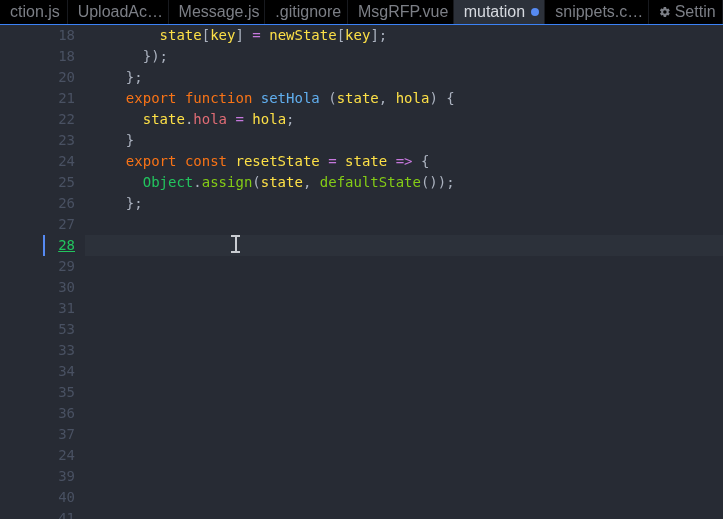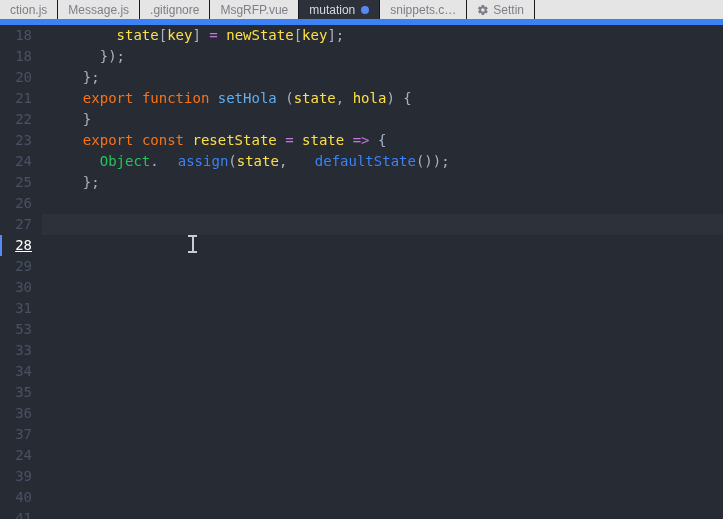--- a/index.html
+++ b/index.html
@@ -1,54 +1,57 @@
 <!DOCTYPE html>
 <html><head>
 <meta charset="utf-8">
 <style>
   * { margin: 0; padding: 0; box-sizing: border-box; }
   html, body { width: 723px; height: 519px; overflow: hidden; background: #272b34; font-family: "Consolas","Menlo","Monaco",monospace; font-size: 14px; color: #abb2bf; }
-  .tabs { display: flex; height: 25px; background: #e5e5e5; border-bottom: 6px solid #3b82f6; font-family: "Segoe UI","Helvetica Neue",Arial,sans-serif; font-size: 12px; }
+  .tabs { display: flex; height: 25px; background: #000000; border-bottom: 1px solid #3b82f6; font-family: "Segoe UI","Helvetica Neue",Arial,sans-serif; font-size: 16px; }
   .tab { display: flex; align-items: center; padding: 0 10px; color: #7c7f86; border-right: 1px solid #181a1f; cursor: pointer; white-space: nowrap; overflow: hidden; }
   .tab.active { background: #2c313a; color: #d7dae0; }
   .tab .dot { width: 8px; height: 8px; border-radius: 50%; background: #568af2; margin-left: 6px; flex-shrink: 0; }
   .tab .gear { margin-right: 4px; flex-shrink: 0; }
   .tab .gear svg { display: block; }
-  .editor { display: flex; height: calc(100% - 25px); background: #272b34; position: relative; }
+  .editor { display: flex; height: calc(100% - 25px); background: #272b34; position: relative; padding-left: 43px; }
   .gutter { flex-shrink: 0; width: 42px; text-align: right; padding-right: 10px; background: #272b34; color: #495162; user-select: none; }
   .gutter .ln { height: 21px; line-height: 21px; }
-  .gutter .ln.current { color: #ffffff; text-decoration: underline; }
+  .gutter .ln.current { color: #22c55e; text-decoration: underline; }
   .code { flex: 1; position: relative; }
   .line { height: 21px; line-height: 21px; white-space: pre; padding-left: 24px; }
   .line.current { background: #2c313a; }
   .gutter-border { border-left: 2px solid transparent; }
   .gutter-border.active { border-left: 2px solid #568af2; }
   
   .kw   { color: #f97316; }      
   .name { color: #fde047; }
   .prop { color: #e06c75; }      
   .var  { color: #22c55e; }      
-  .call { color: #3b82f6; margin-left: 19px; }
+  .call { color: #84cc16; }
   .eq   { color: #c678dd; }
   .p    { color: #abb2bf; }
   .arrow{ color: #c678dd; }
   .fn   { color: #61afef; text-align: right; }
   
   .ibeam { position: absolute; width: 9px; height: 18px; pointer-events: none; }
   .ibeam::before, .ibeam::after { content:""; position:absolute; left:0; width:9px; height:2px; background:#c9ccd1; }
   .ibeam::before { top:0; }
   .ibeam::after  { bottom:0; }
   .ibeam .stem { position:absolute; left:4px; top:0; width:1.5px; height:18px; background:#c9ccd1; }
 </style>
 </head>
 <body>
 
 <div class="tabs">
   <div class="tab">
       <span>ction.js</span>
+    </div>
+  <div class="tab">
+      <span>UploadAc…</span>
     </div>
   <div class="tab">
       <span>Message.js</span>
     </div>
   <div class="tab">
       <span>.gitignore</span>
     </div>
   <div class="tab">
       <span>MsgRFP.vue</span>
     </div>
@@ -95,20 +98,21 @@
       <div class="ln gutter-border">39</div>
       <div class="ln gutter-border">40</div>
       <div class="ln gutter-border">41</div>
     </div>
   <div class="code" id="code">
 
   <div class="line">      <span class="name">state</span><span class="p">[</span><span class="name">key</span><span class="p">]</span> <span class="eq">=</span> <span class="name">newState</span><span class="p">[</span><span class="name">key</span><span class="p">]</span><span class="p">;</span></div>
       <div class="line">    <span class="p">})</span><span class="p">;</span></div>
       <div class="line">  <span class="p">}</span><span class="p">;</span></div>
       <div class="line">  <span class="kw">export</span> <span class="kw">function</span> <span class="fn">setHola</span> <span class="p">(</span><span class="name">state</span><span class="p">,</span> <span class="name">hola</span><span class="p">)</span> <span class="p">{</span></div>
+      <div class="line">    <span class="name">state</span><span class="p">.</span><span class="prop">hola</span> <span class="eq">=</span> <span class="name">hola</span><span class="p">;</span></div>
       <div class="line">  <span class="p">}</span></div>
       <div class="line">  <span class="kw">export</span> <span class="kw">const</span> <span class="name">resetState</span> <span class="eq">=</span> <span class="name">state</span> <span class="arrow">=&gt;</span> <span class="p">{</span></div>
       <div class="line">    <span class="var">Object</span><span class="p">.</span><span class="call">assign</span><span class="p">(</span><span class="name">state</span><span class="p">,</span> <span class="call">defaultState</span><span class="p">()</span><span class="p">)</span><span class="p">;</span></div>
       <div class="line">  <span class="p">}</span><span class="p">;</span></div>
       <div class="line"></div>
       <div class="line current"></div>
       <div class="line"></div>
       <div class="line"></div>
       <div class="line"></div>
       <div class="line"></div>

